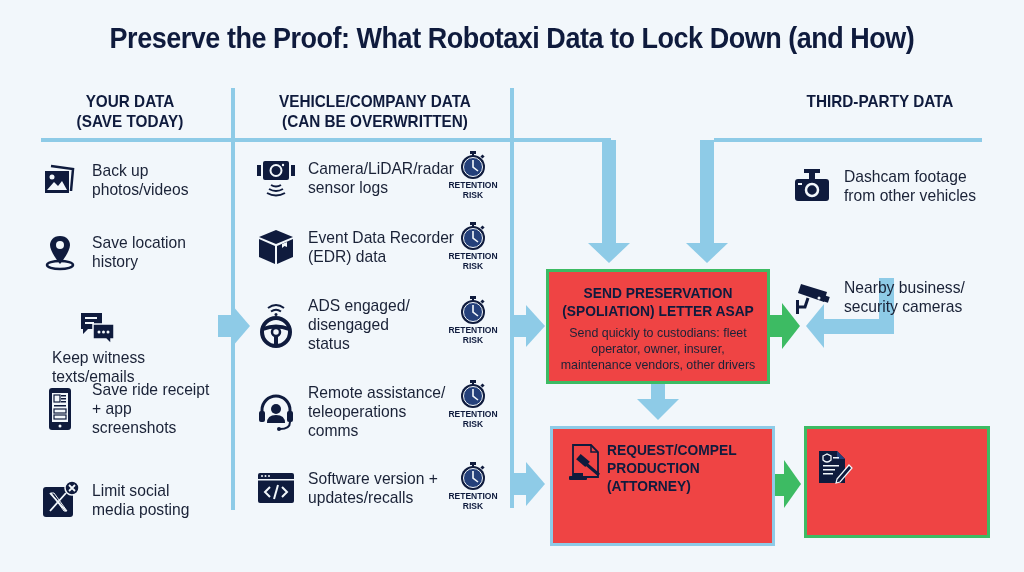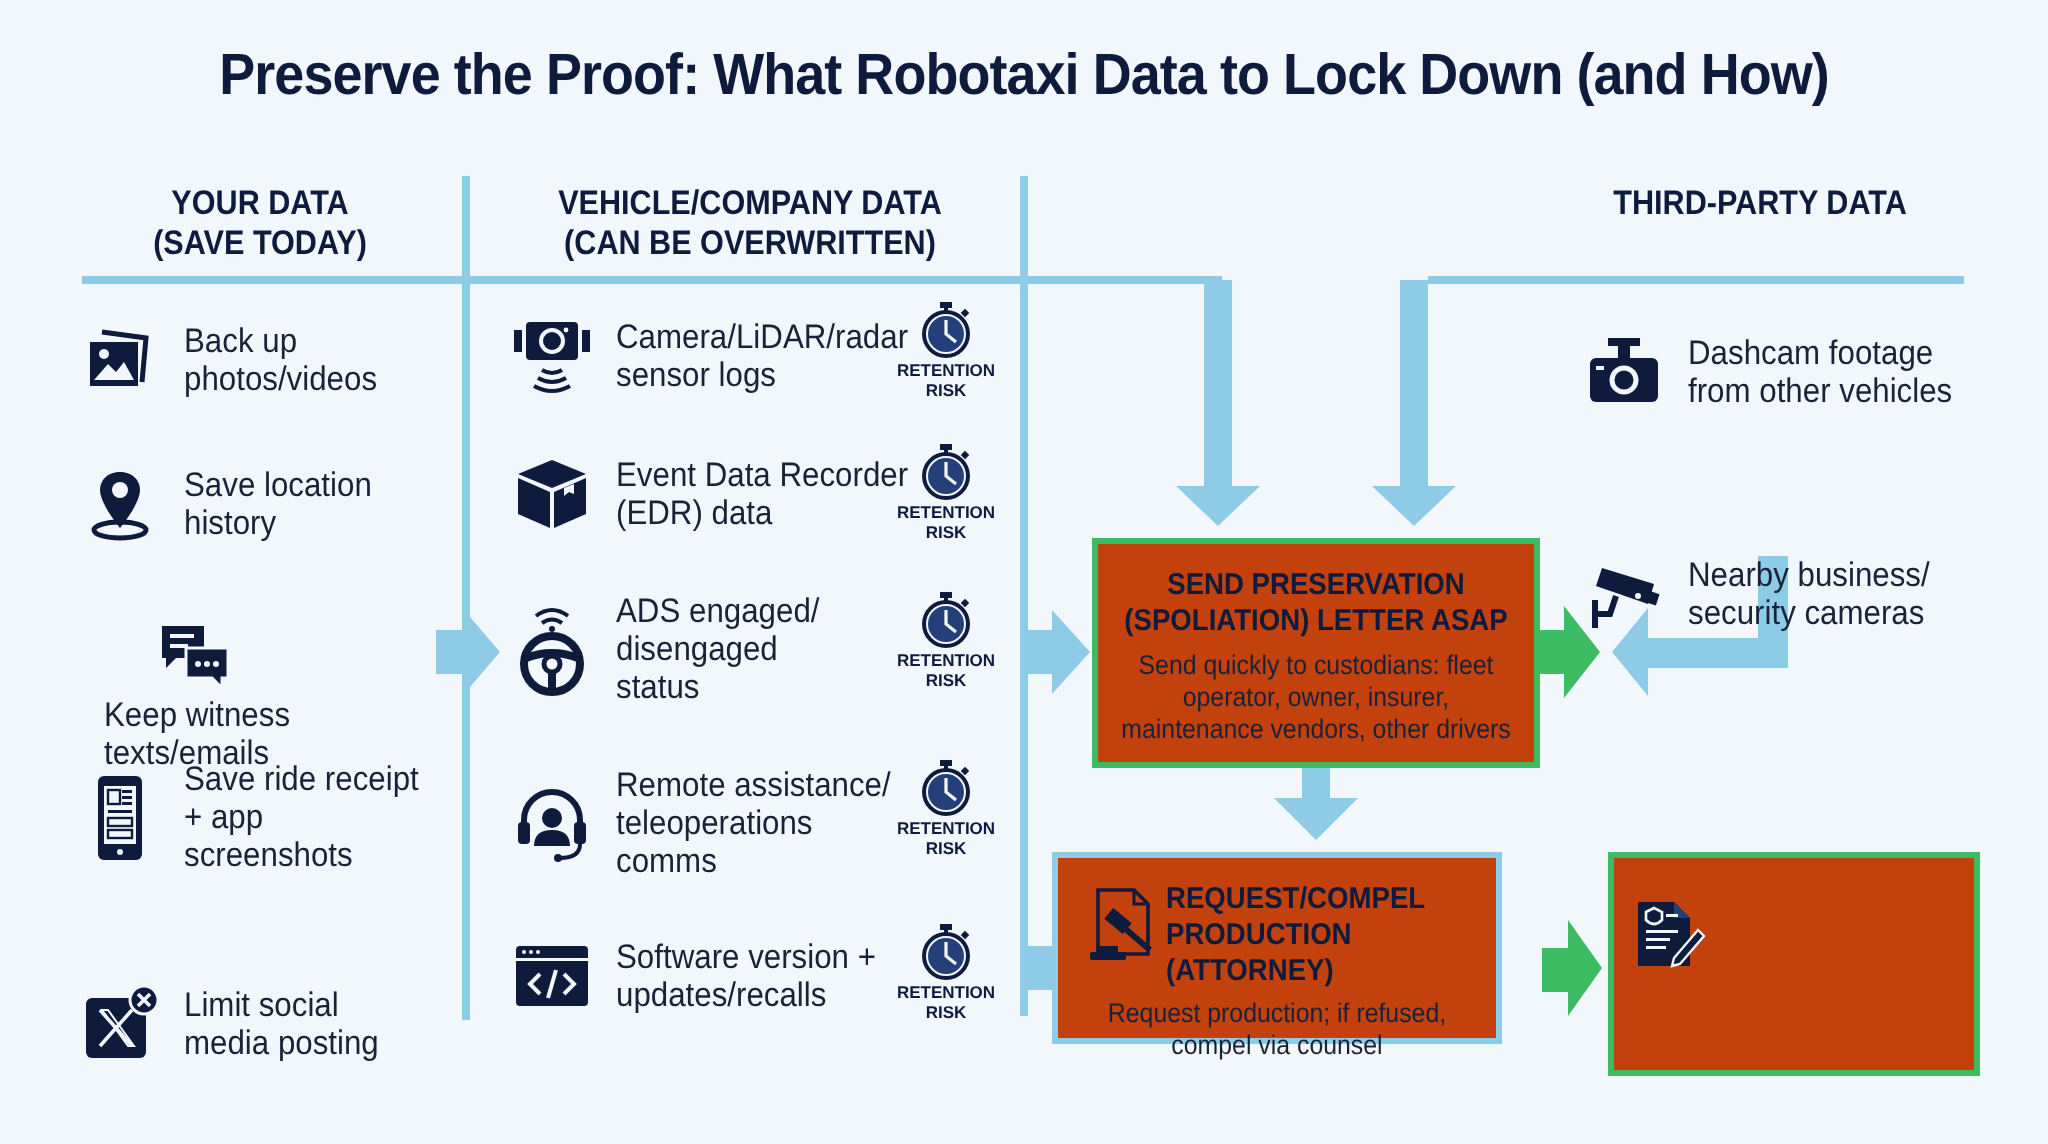--- a/index.html
+++ b/index.html
@@ -17,21 +17,21 @@
   }
   .col-head {
     text-align: center; font-size: 17px; font-weight: bold; line-height: 20px;
     transform: scaleX(0.9); transform-origin: center;
   }
   .item { display: flex; align-items: center; }
   .item .ic { width: 40px; height: 40px; flex: none; display: flex; align-items: center; justify-content: center; }
   .item .tx { font-size: 17px; line-height: 19px; color: #1a2237; margin-left: 12px; transform: scaleX(0.92); transform-origin: left; white-space: nowrap; }
   .risk { text-align: center; width: 56px; }
   .risk .rl { font-size: 8.5px; font-weight: bold; line-height: 10px; color: #0f1b3d; }
-  .box { box-sizing: border-box; background: #c2410c; }
+  .box { box-sizing: border-box; background: #ef4444; }
   .box-green { border: 3px solid #3dbb63; }
   .box-blue { border: 3px solid #8ecbe7; }
   .box .bh { font-size: 15px; font-weight: bold; line-height: 18px; text-align: center; color: #0f1b3d; transform: scaleX(0.92); }
   .box .bd { font-size: 13.5px; line-height: 16px; text-align: center; color: #1a2237; transform: scaleX(0.92); }
   svg { display: block; }
 </style>
 </head>
 <body>
 
 <div class="abs title">Preserve the Proof: What Robotaxi Data to Lock Down (and How)</div>
@@ -146,21 +146,21 @@
         <rect x="14" y="11" width="5" height="1.5" fill="#0f1b3d"></rect>
         <rect x="14" y="14" width="5" height="1.5" fill="#0f1b3d"></rect>
         <rect x="7" y="18" width="12" height="1.5" fill="#0f1b3d"></rect>
         <rect x="7" y="22" width="12" height="4" fill="none" stroke="#0f1b3d" stroke-width="1.2"></rect>
         <rect x="7" y="28" width="12" height="4" fill="none" stroke="#0f1b3d" stroke-width="1.2"></rect>
         <circle cx="13" cy="39" r="1.5" fill="#f2f7fb"></circle>
       </svg>
   </span>
   <span class="tx"><span>Save ride receipt</span><br><span>+ app</span><br><span>screenshots</span></span>
 </div>
-<div class="abs item" style="left:40px; top:492px;align-items:center;">
+<div class="abs item" style="left:40px; top:480px;align-items:center;">
   <span class="ic">
     <svg width="40" height="40" viewBox="0 0 40 40">
         <rect x="3" y="7" width="30" height="30" rx="3" fill="#0f1b3d"></rect>
         <path d="M10 13 L26 31 M26 13 L10 31" stroke="#f2f7fb" stroke-width="1.8"></path>
         <path d="M11 13 L14 13 L27 31 L24 31 Z" fill="none" stroke="#f2f7fb" stroke-width="1"></path>
         <circle cx="32" cy="8" r="7" fill="#0f1b3d" stroke="#f2f7fb" stroke-width="1.5"></circle>
         <path d="M29 5 L35 11 M35 5 L29 11" stroke="#f2f7fb" stroke-width="1.8"></path>
       </svg>
   </span>
   <span class="tx"><span>Limit social</span><br><span>media posting</span></span>
@@ -324,39 +324,35 @@
 
 <div class="abs box box-green" style="left:546px; top:269px; width:224px; height:115px; padding-top:12px;">
   <div class="bh">SEND PRESERVATION</div>
   <div class="bh">(SPOLIATION) LETTER ASAP</div>
   <div style="height:5px;"></div>
   <div class="bd">Send quickly to custodians: fleet</div>
   <div class="bd">operator, owner, insurer,</div>
   <div class="bd">maintenance vendors, other drivers</div>
 </div>
 
-<div class="abs box box-blue" style="left:526px; top:426px; width:225px; height:96px;">
+<div class="abs box box-blue" style="left:550px; top:426px; width:225px; height:120px;">
   <div style="position:absolute; left:14px; top:14px;">
     <svg width="36" height="40" viewBox="0 0 36 40">
         <path d="M6 2 H24 L31 9 V34 H6 Z" fill="none" stroke="#0f1b3d" stroke-width="1.8"></path>
         <path d="M24 2 V9 H31" fill="none" stroke="#0f1b3d" stroke-width="1.5"></path>
         <rect x="10" y="14" width="12" height="7" fill="#0f1b3d" transform="rotate(40 16 17.5)"></rect>
         <path d="M18 20 L32 32" stroke="#0f1b3d" stroke-width="3"></path>
         <rect x="2" y="33" width="18" height="4" rx="1" fill="#0f1b3d"></rect>
         <rect x="6" y="30" width="10" height="3" fill="#0f1b3d"></rect>
       </svg>
   </div>
   <div style="position:absolute; left:54px; top:12px;">
     <div class="bh" style="text-align:left; transform-origin:left;">REQUEST/COMPEL</div>
     <div class="bh" style="text-align:left; transform-origin:left;">PRODUCTION</div>
     <div class="bh" style="text-align:left; transform-origin:left;">(ATTORNEY)</div>
-  </div>
-  <div style="position:absolute; left:0; right:0; top:70px;">
-    <div class="bd">Request production; if refused,</div>
-    <div class="bd">compel via counsel</div>
   </div>
 </div>
 
 <div class="abs box box-green" style="left:804px; top:426px; width:186px; height:112px;">
   <div style="position:absolute; left:10px; top:20px;">
     <svg width="36" height="36" viewBox="0 0 36 36">
         <path d="M2 2 H20 L28 10 V34 H2 Z" fill="#0f1b3d"></path>
         <path d="M20 2 V10 H28" fill="#24407a"></path>
         <path d="M6 7 L10 5 L14 7 V11 Q10 15 6 11 Z" fill="none" stroke="#f2f7fb" stroke-width="1.3"></path>
         <rect x="16" y="8" width="6" height="1.5" fill="#f2f7fb"></rect>

